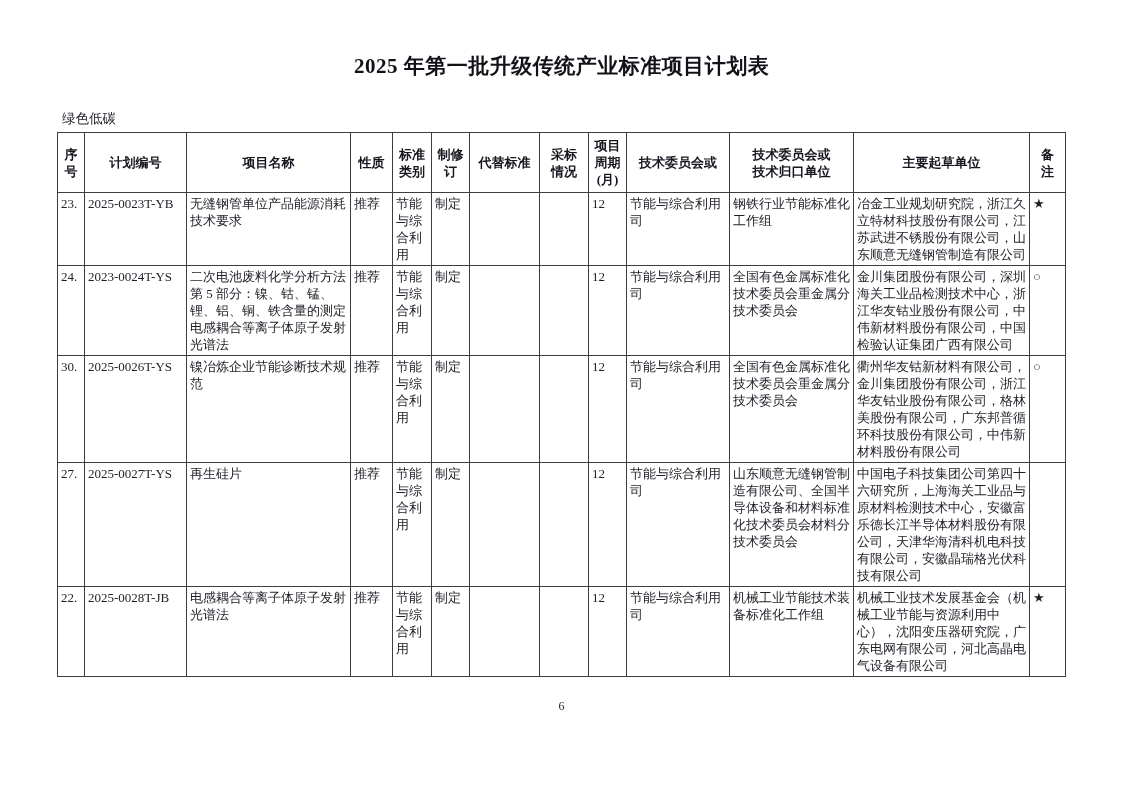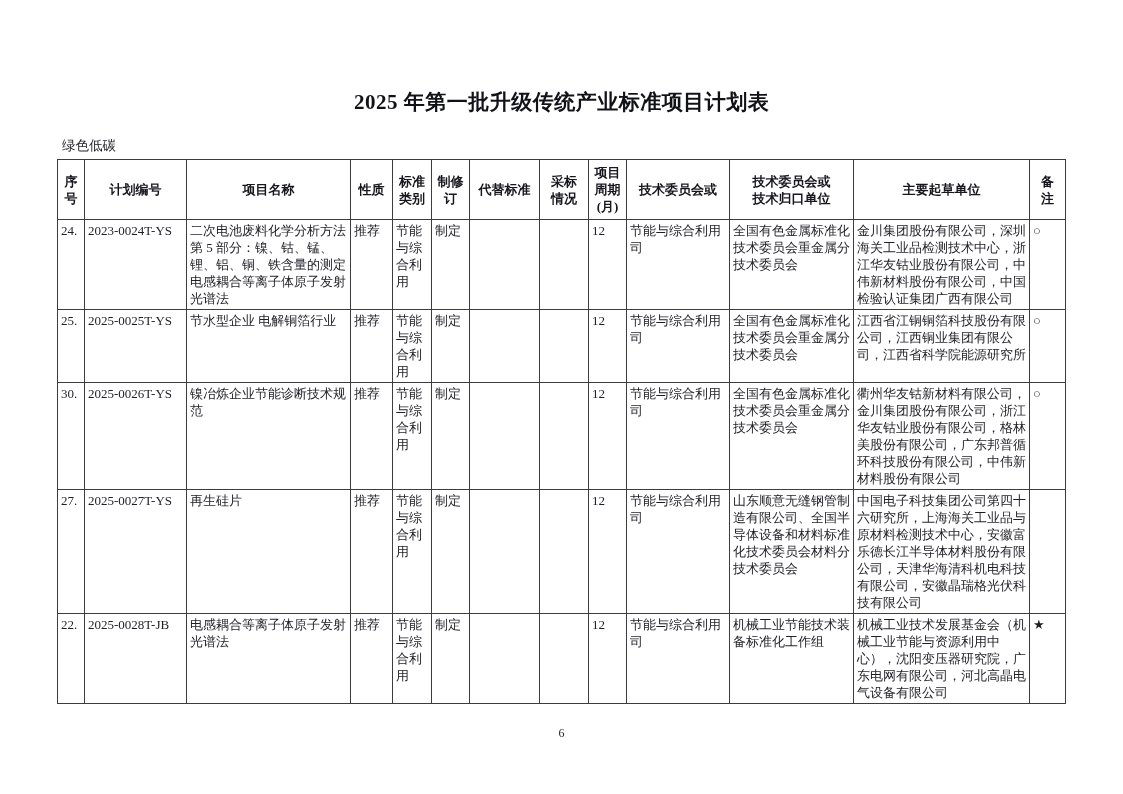--- a/index.html
+++ b/index.html
@@ -12,29 +12,29 @@
     font-family: "Liberation Serif", "DejaVu Serif", serif;
     color: #1e1e26;
   }
   .page {
     position: relative;
     width: 1123px;
     height: 794px;
     background: #ffffff;
   }
   .doc-title {
-    padding-top: 88px;
+    padding-top: 52px;
     text-align: center;
     font-size: 21px;
     font-weight: bold;
     letter-spacing: 0.5px;
     color: #111118;
   }
   .section-label {
-    margin: 21px 0 4px 62px;
+    margin: 30px 0 4px 62px;
     font-size: 13.5px;
     color: #1e1e26;
   }
   table.plan-table {
     border-collapse: collapse;
     table-layout: fixed;
     margin-left: 57px;
     width: 1008px;
     font-size: 13px;
   }
@@ -115,50 +115,50 @@
         <th>技术委员会或</th>
         <th>技术委员会或
 技术归口单位</th>
         <th>主要起草单位</th>
         <th>备
 注</th>
       </tr>
     </thead>
     <tbody id="table-body">
         <tr>
+          <td class="col-no">23.</td>
+          <td class="col-plan_no">2025-0023T-YB</td>
+          <td class="col-name">无缝钢管单位产品能源消耗技术要求</td>
+          <td class="col-nature">推荐</td>
+          <td class="col-category">节能与综合利用</td>
+          <td class="col-revision">制定</td>
+          <td class="col-replaced"></td>
+          <td class="col-adoption"></td>
+          <td class="col-period">12</td>
+          <td class="col-dept">节能与综合利用司</td>
+          <td class="col-committee">钢铁行业节能标准化工作组</td>
+          <td class="col-drafters">冶金工业规划研究院，浙江久立特材科技股份有限公司，江苏武进不锈股份有限公司，山东顺意无缝钢管制造有限公司</td>
+          <td class="col-remark">★</td>
+        </tr>
+        <tr>
           <td class="col-no">24.</td>
           <td class="col-plan_no">2023-0024T-YS</td>
           <td class="col-name">二次电池废料化学分析方法第 5 部分：镍、钴、锰、锂、铝、铜、铁含量的测定 电感耦合等离子体原子发射光谱法</td>
           <td class="col-nature">推荐</td>
           <td class="col-category">节能与综合利用</td>
           <td class="col-revision">制定</td>
           <td class="col-replaced"></td>
           <td class="col-adoption"></td>
           <td class="col-period">12</td>
           <td class="col-dept">节能与综合利用司</td>
           <td class="col-committee">全国有色金属标准化技术委员会重金属分技术委员会</td>
           <td class="col-drafters">金川集团股份有限公司，深圳海关工业品检测技术中心，浙江华友钴业股份有限公司，中伟新材料股份有限公司，中国检验认证集团广西有限公司</td>
           <td class="col-remark">○</td>
         </tr>
         <tr>
-          <td class="col-no">25.</td>
-          <td class="col-plan_no">2025-0025T-YS</td>
-          <td class="col-name">节水型企业 电解铜箔行业</td>
-          <td class="col-nature">推荐</td>
-          <td class="col-category">节能与综合利用</td>
-          <td class="col-revision">制定</td>
-          <td class="col-replaced"></td>
-          <td class="col-adoption"></td>
-          <td class="col-period">12</td>
-          <td class="col-dept">节能与综合利用司</td>
-          <td class="col-committee">全国有色金属标准化技术委员会重金属分技术委员会</td>
-          <td class="col-drafters">江西省江铜铜箔科技股份有限公司，江西铜业集团有限公司，江西省科学院能源研究所</td>
-          <td class="col-remark">○</td>
-        </tr>
-        <tr>
           <td class="col-no">30.</td>
           <td class="col-plan_no">2025-0026T-YS</td>
           <td class="col-name">镍冶炼企业节能诊断技术规范</td>
           <td class="col-nature">推荐</td>
           <td class="col-category">节能与综合利用</td>
           <td class="col-revision">制定</td>
           <td class="col-replaced"></td>
           <td class="col-adoption"></td>
           <td class="col-period">12</td>
           <td class="col-dept">节能与综合利用司</td>

